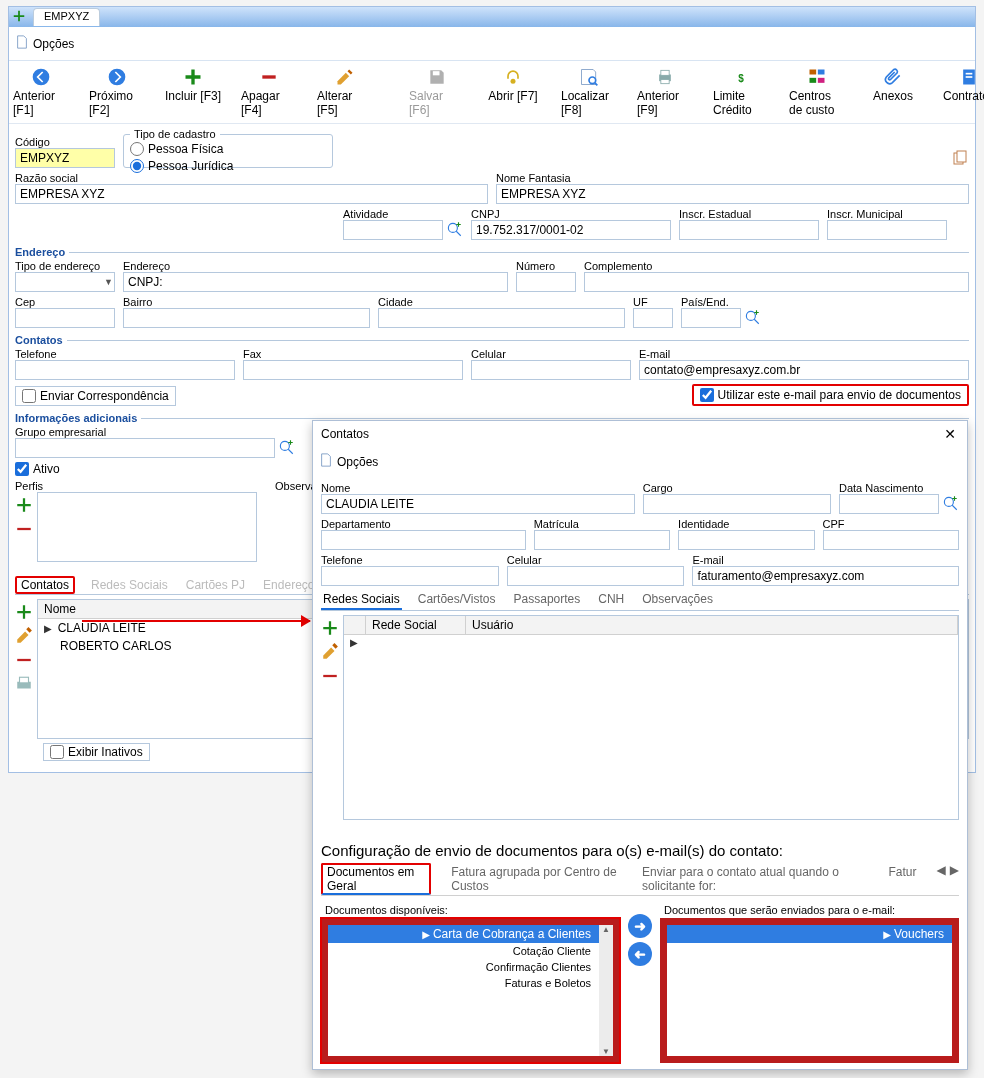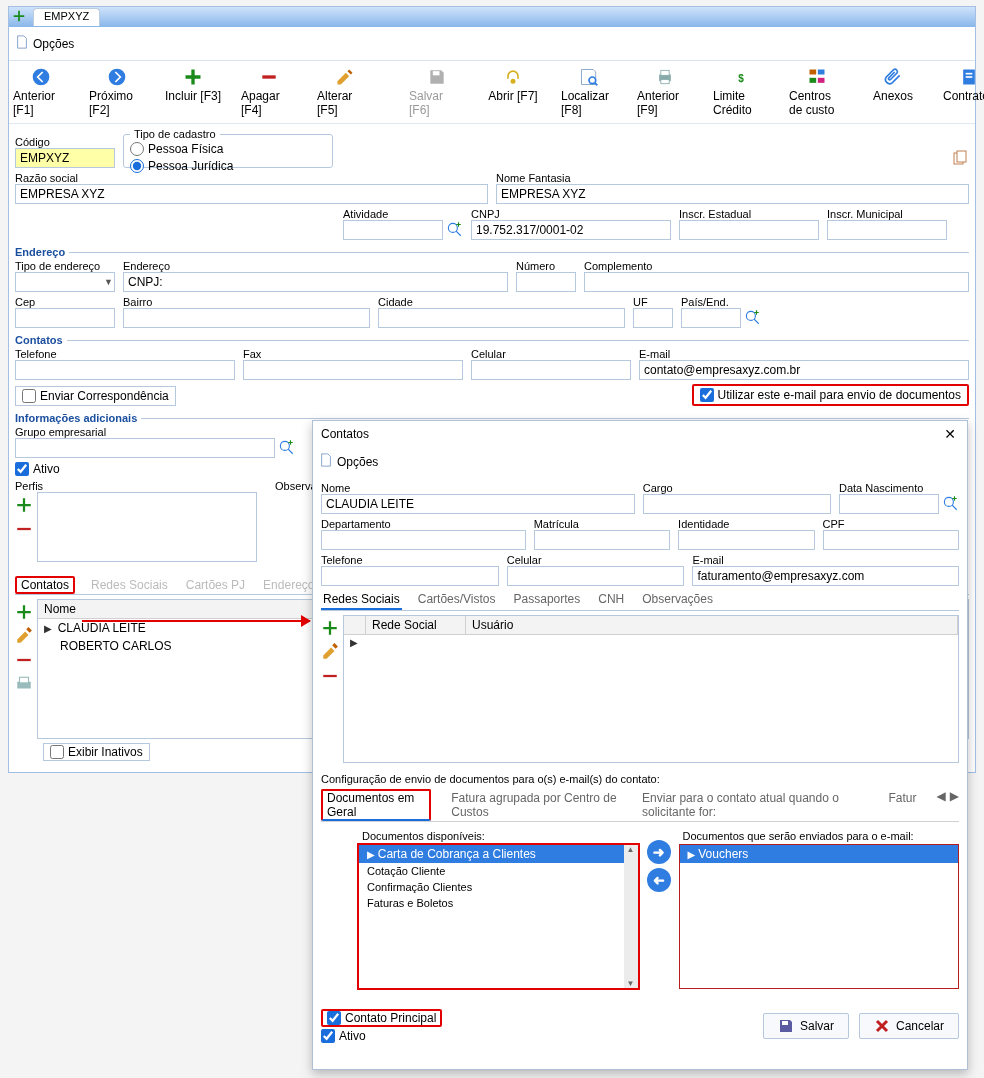--- a/index.html
+++ b/index.html
@@ -51,22 +51,22 @@
   .gh-cell { padding:2px 6px; border-right:1px solid #d0d0d0; flex:1; }
   .grid-row { padding:2px 6px; display:flex; align-items:center; gap:6px; font-size:11px; }
   .tri { font-size:10px; color:#333; }
 
   
   .modal { position:absolute; left:312px; top:420px; width:656px; height:650px; background:#fff; border:1px solid #aebfd6; box-shadow:0 4px 10px rgba(0,0,0,.25); }
   .modal-title { display:flex; justify-content:space-between; align-items:center; padding:4px 8px 2px 8px; font-size:12px; }
   .close-x { width:18px; height:18px; display:flex; align-items:center; justify-content:center; font-size:14px; cursor:pointer; }
   .modal-body { padding:4px 8px; }
 
-  .dual-list { display:flex; gap:8px; margin-top:6px;margin-left:37px; }
-  .list-box { border:1px solid #b91c1c; flex:1; height:145px; overflow:auto; position:relative; }
+  .dual-list { display:flex; gap:8px; margin-top:6px; }
+  .list-box { border:7px solid #b91c1c; flex:1; height:145px; overflow:auto; position:relative;text-align:right; }
   .list-box.red { outline:2px solid #e30000; outline-offset:-1px; }
   .list-title { font-size:11px; padding:2px 4px; }
   .list-item { font-size:11px; padding:2px 8px; cursor:default; }
   .list-item.sel { background:#2f7de1; color:#fff; }
   .arrow-col { display:flex; flex-direction:column; gap:4px; justify-content:flex-start; padding-top:12px; }
   .arrow-btn { width:24px; height:24px; border-radius:50%; background:#2f7de1; display:flex; align-items:center; justify-content:center; color:#fff; font-weight:bold; cursor:pointer; }
   .arrow-btn .glyph { font-size:14px; line-height:1; }
   .scroll-track { position:absolute; right:0; top:0; bottom:0; width:14px; background:#ececec; display:flex; flex-direction:column; justify-content:space-between; align-items:center; }
   .scroll-track .sa { font-size:8px; color:#666; }
 
@@ -535,33 +535,33 @@
               <path d="M2 11l7-7 3 3-7 7H2z" fill="#e0a030"></path>
               <path d="M10 2l2-2 3 3-2 2z" fill="#c06000"></path>
             </svg>
           </span>
         <span>
             <svg class="side-btn" viewBox="0 0 16 16">
               <rect x="2" y="7" width="12" height="2" fill="#c02020"></rect>
             </svg>
           </span>
       </div>
-      <div class="grid" style="flex:1;height:148px">
+      <div class="grid" style="flex:1;height:205px">
         <div class="grid-head">
           <div class="gh-cell" style="width:22px;flex:none"></div>
           <div class="gh-cell" style="flex:none;width:100px">Rede Social</div>
           <div class="gh-cell">Usuário</div>
         </div>
         <div class="grid-row">
             <span class="tri">▶</span>
           </div>
       </div>
     </div>
 
-    <div style="margin-top:10px;font-size:11px">Configuração de envio de documentos para o(s) e-mail(s) do contato:</div>
+    <div style="margin-top:22px;font-size:15px">Configuração de envio de documentos para o(s) e-mail(s) do contato:</div>
     <div class="modal-tabs">
       <span class="modal-tab active red-box" style="padding:0 4px">Documentos em Geral</span>
       <span class="modal-tab">Fatura agrupada por Centro de Custos</span>
       <span class="modal-tab">Enviar para o contato atual quando o solicitante for:</span>
       <span class="modal-tab">Fatur</span>
       <span class="tabs-right-arrows">
           <span>◀</span>
           <span>▶</span>
         </span>
     </div>

